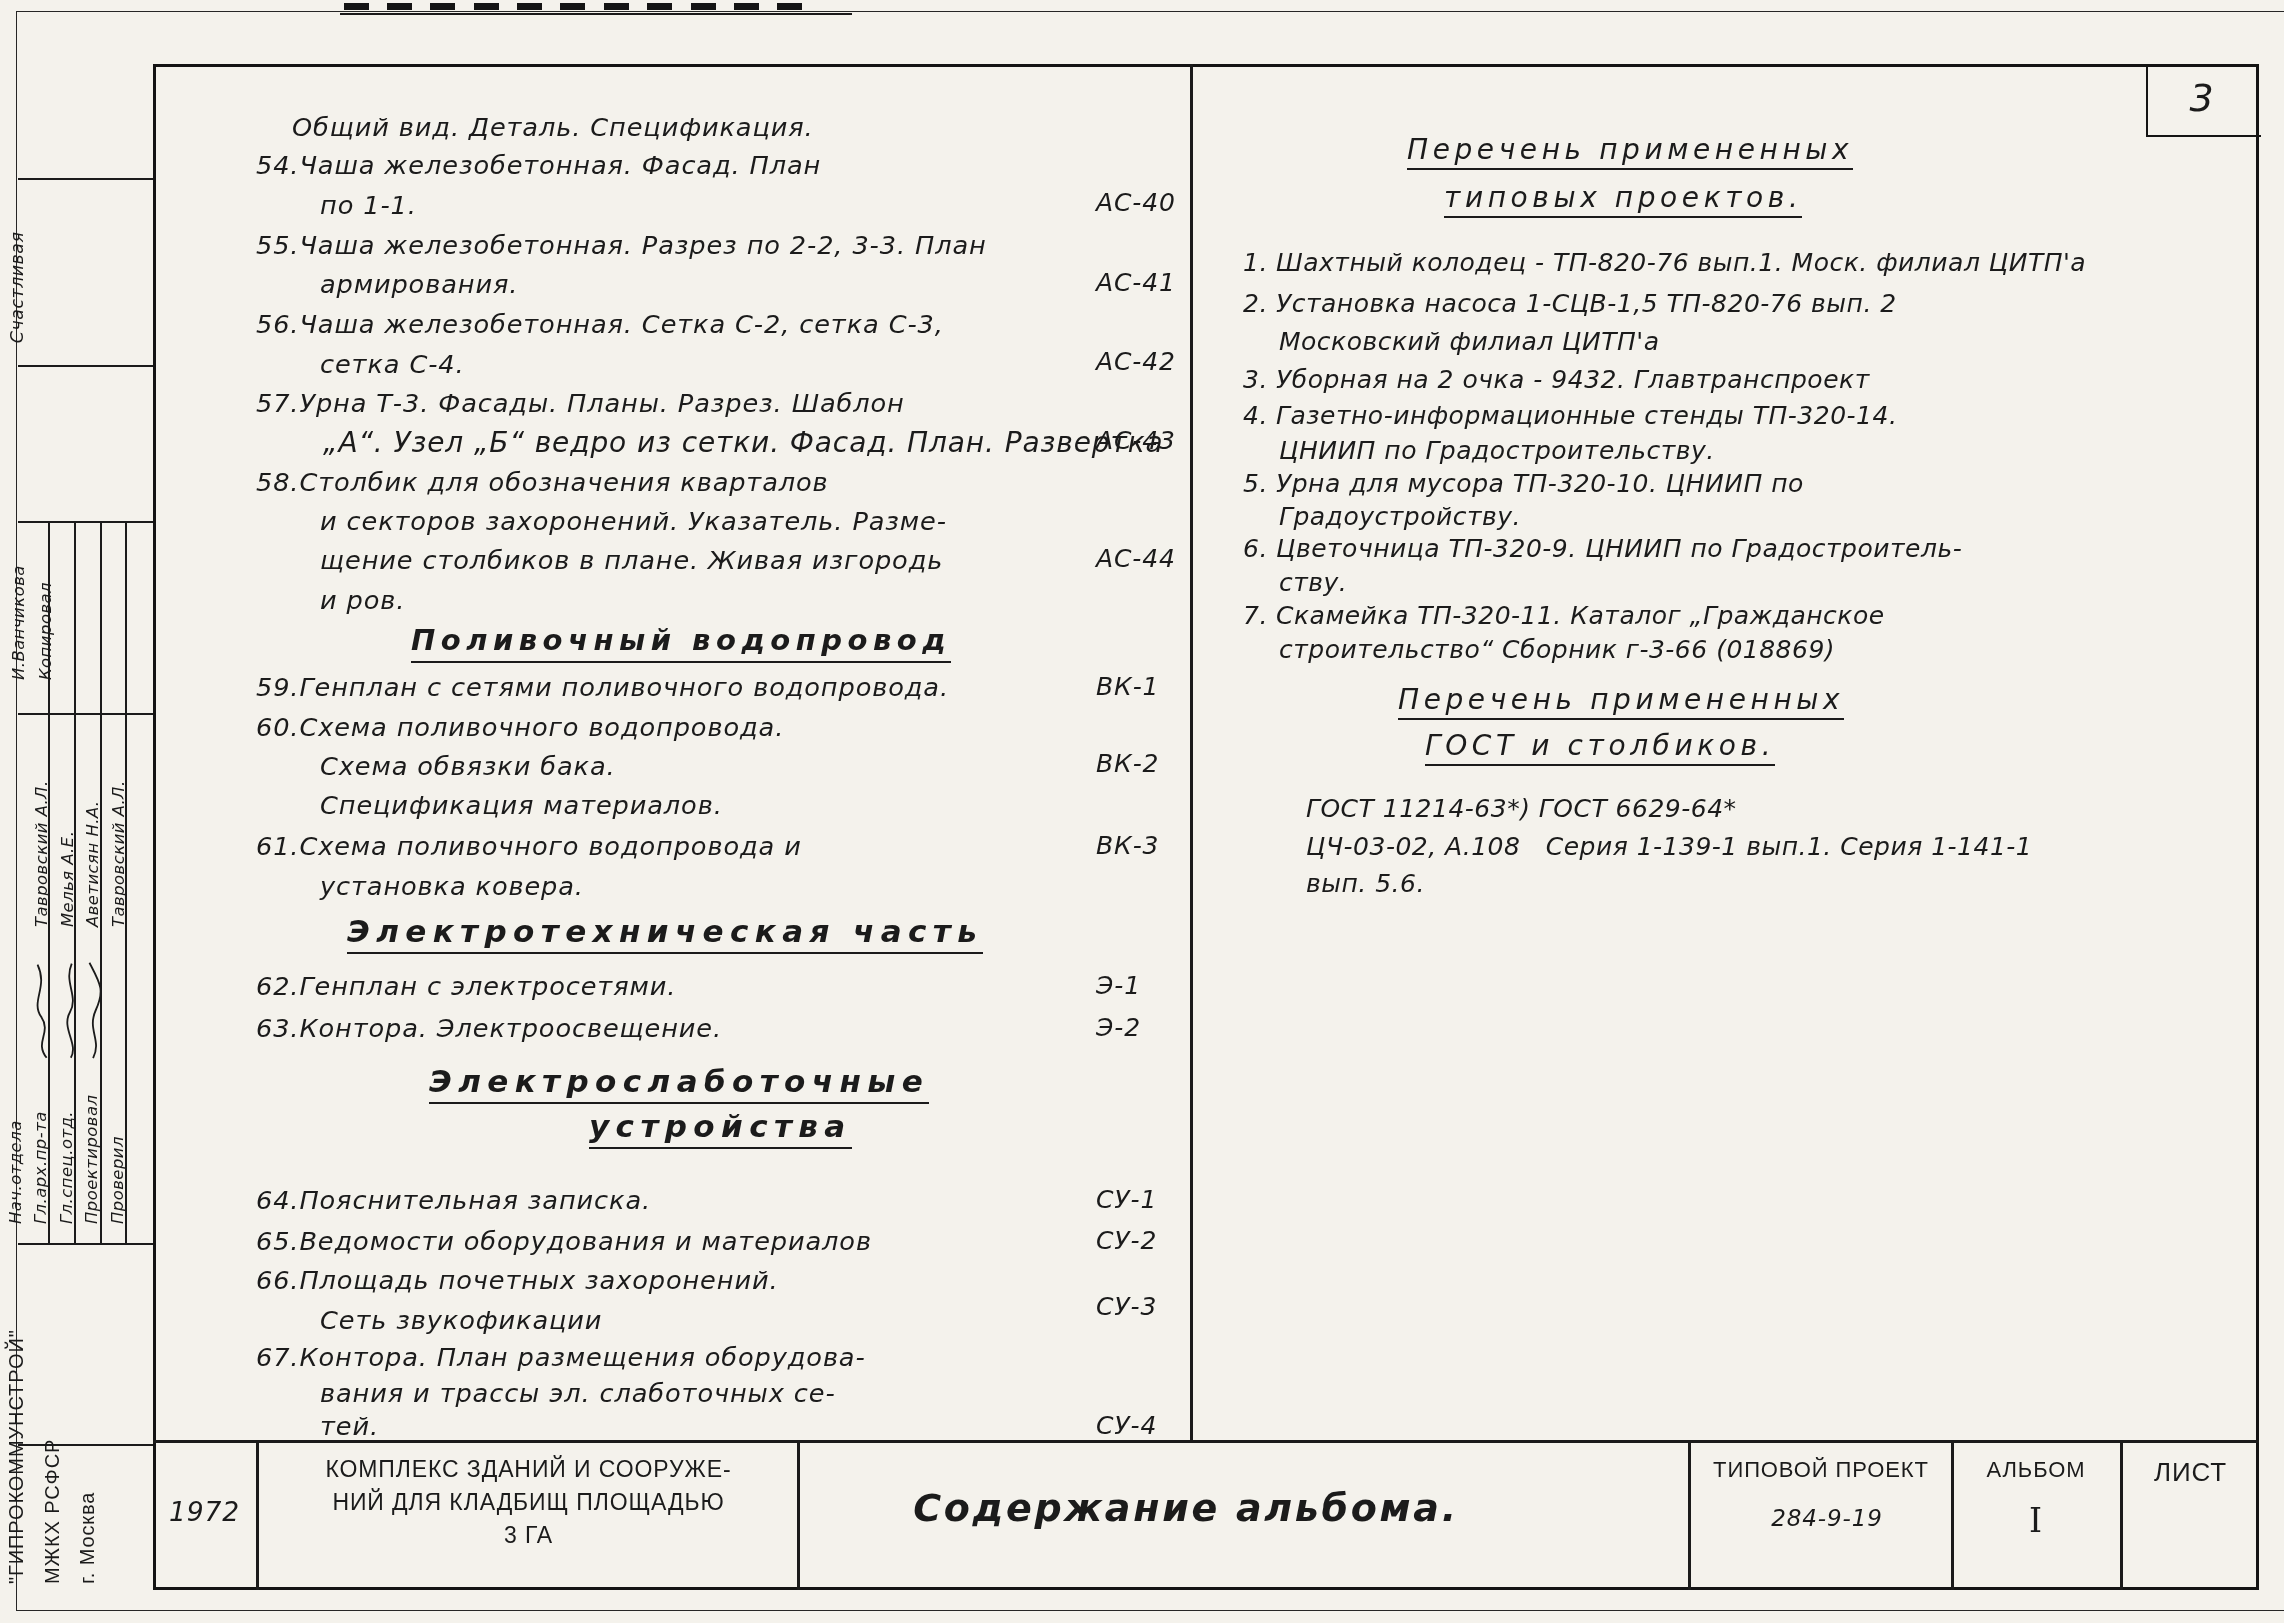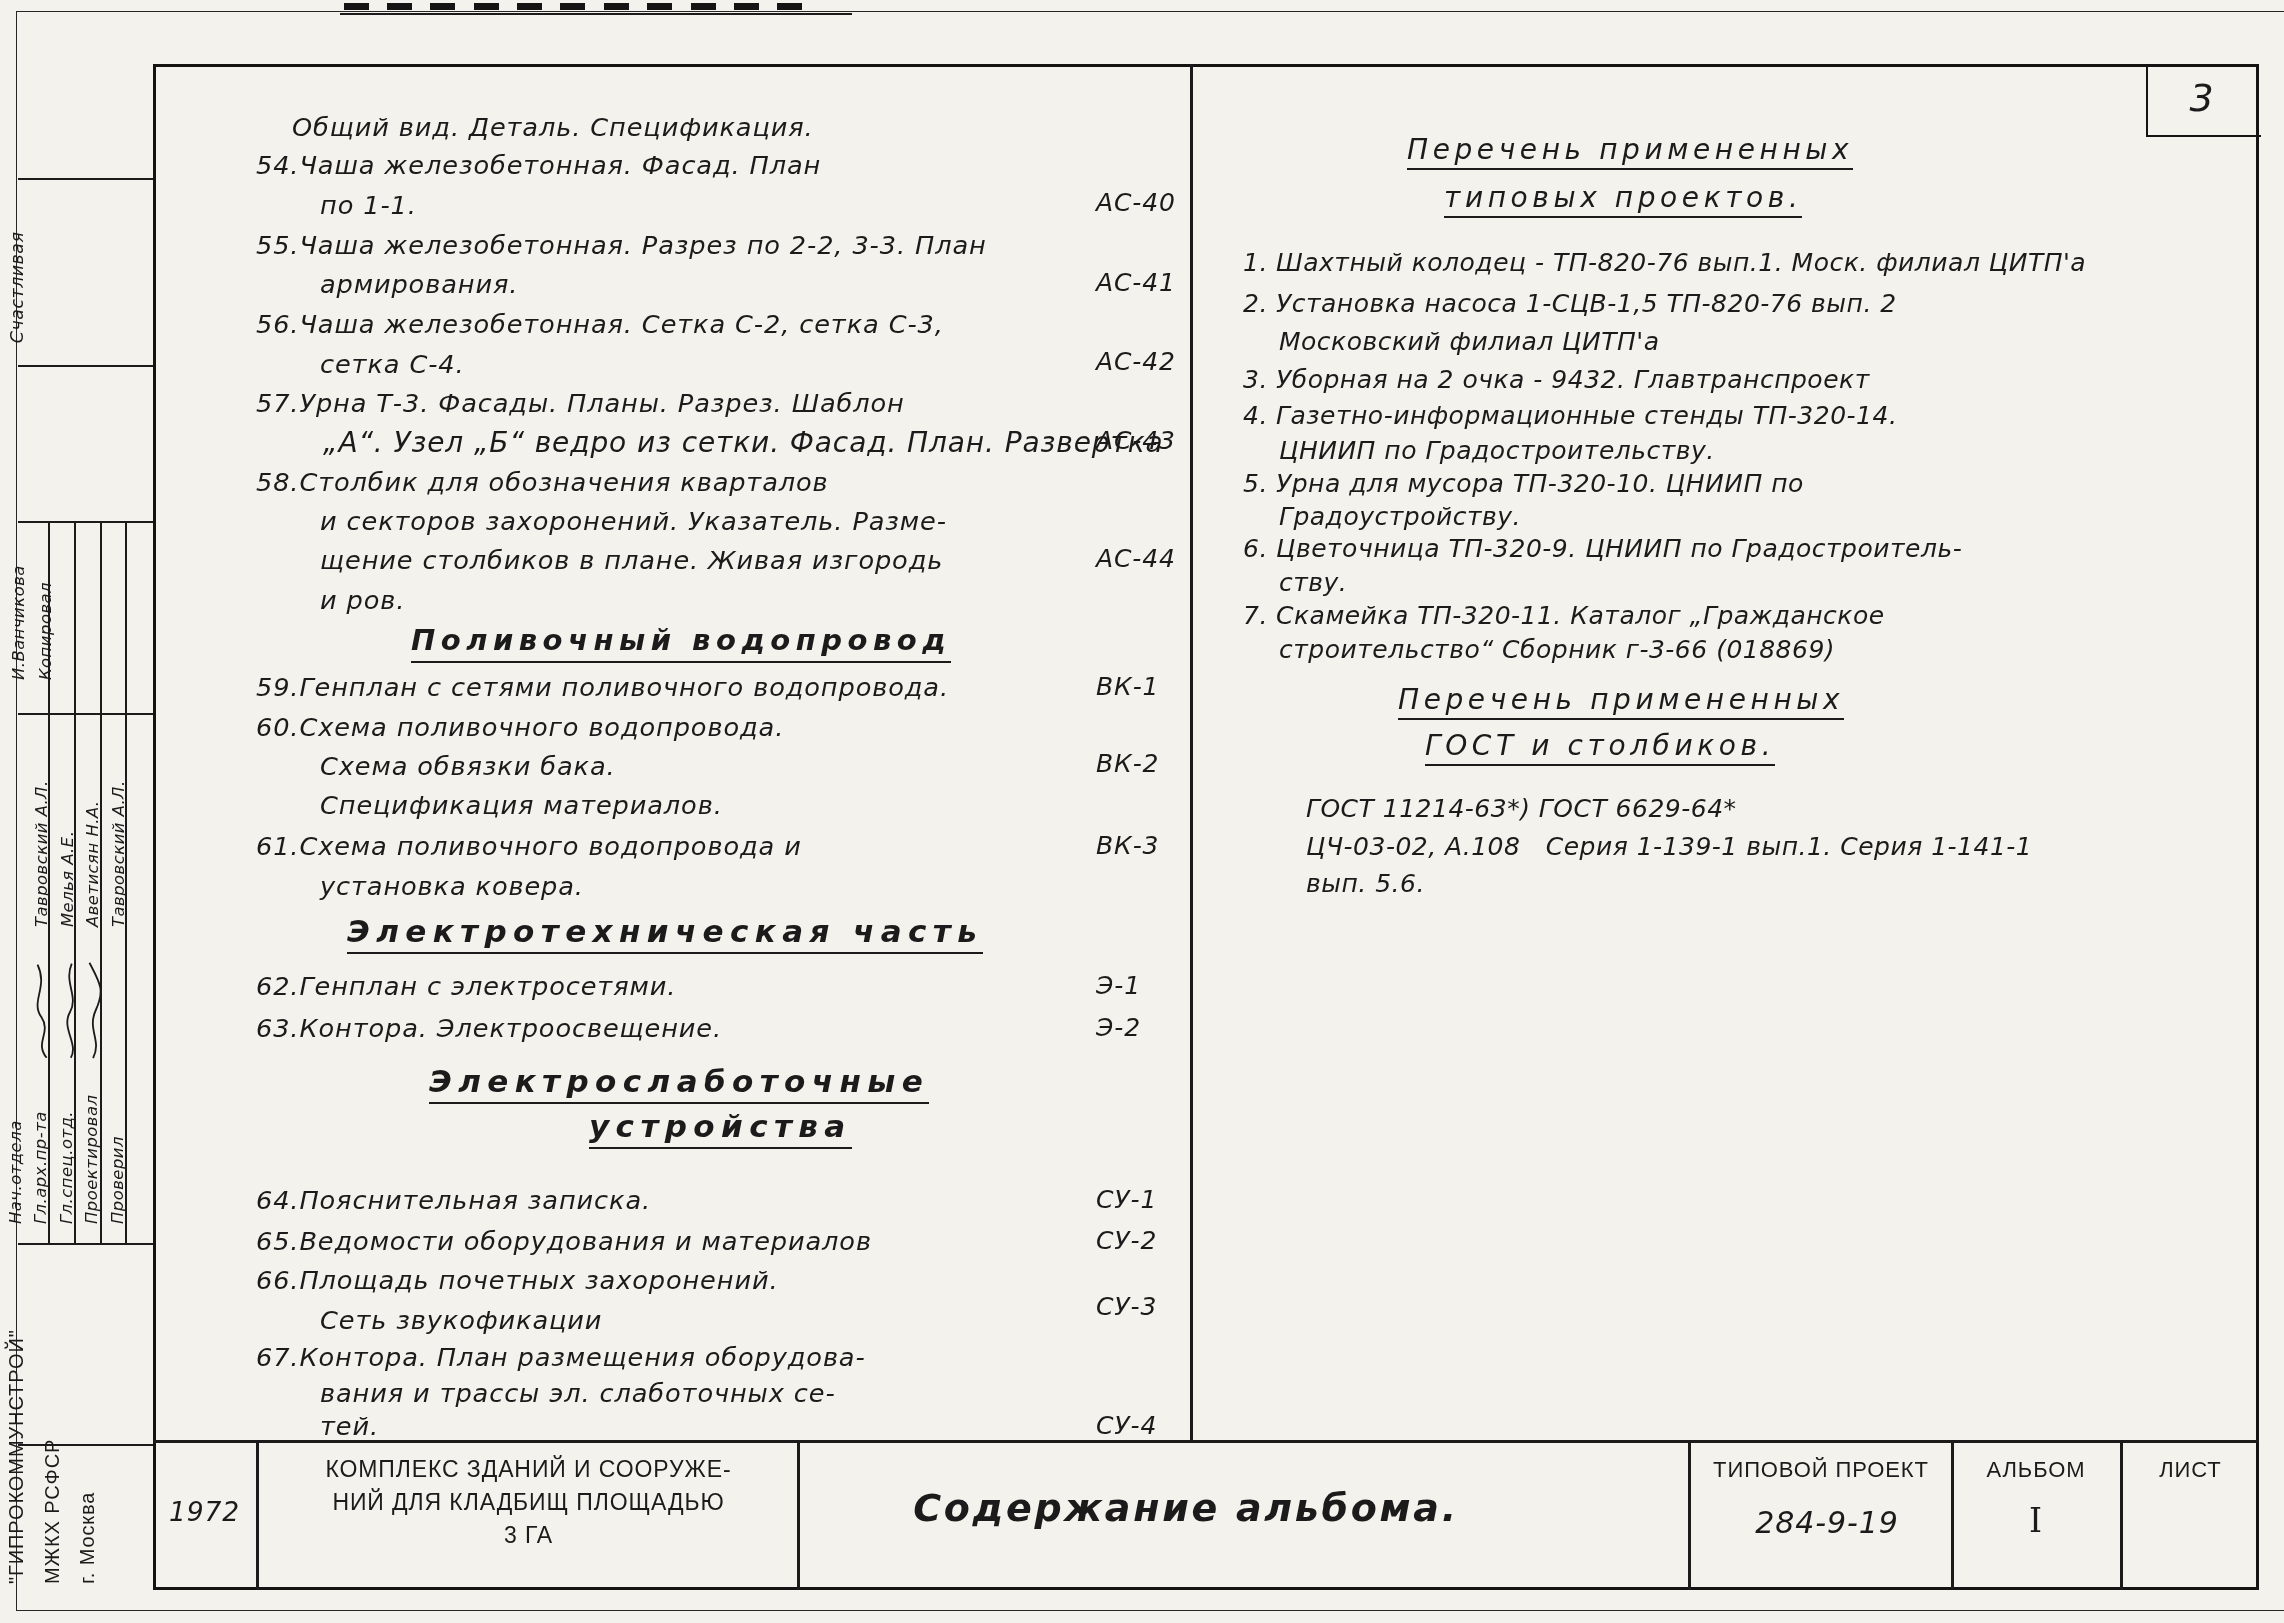--- a/index.html
+++ b/index.html
@@ -199,22 +199,22 @@
 
     <div class="t ctr" style="left:153px;top:1497px;width:103px;font-size:26.5px">1972</div>
 
     <div class="t caps ctr" style="left:259px;top:1457px;width:539px;font-size:23px">КОМПЛЕКС ЗДАНИЙ И СООРУЖЕ-</div>
     <div class="t caps ctr" style="left:259px;top:1490px;width:539px;font-size:23px">НИЙ ДЛЯ КЛАДБИЩ ПЛОЩАДЬЮ</div>
     <div class="t caps ctr" style="left:259px;top:1523px;width:539px;font-size:23px">3 ГА</div>
 
     <div class="t ctr" style="left:800px;top:1488px;width:772px;font-size:38px;font-weight:bold;letter-spacing:2.7px">Содержание альбома.</div>
 
     <div class="t caps ctr" style="left:1691px;top:1458px;width:260px;font-size:22px">ТИПОВОЙ ПРОЕКТ</div>
-    <div class="t ctr" style="left:1691px;top:1506px;width:272px;font-size:30px">284-9-19</div>
+    <div class="t ctr" style="left:1691px;top:1506px;width:272px;font-size:23px">284-9-19</div>
 
     <div class="t caps ctr" style="left:1953px;top:1458px;width:166px;font-size:22px">АЛЬБОМ</div>
     <div class="t ctr" style="left:1953px;top:1503px;width:166px;font-size:33px;font-style:normal;font-family:'DejaVu Serif',serif">I</div>
 
-    <div class="t caps ctr" style="left:2122px;top:1458px;width:137px;font-size:22px">ЛИСТ</div>
+    <div class="t caps ctr" style="left:2122px;top:1458px;width:137px;font-size:26px">ЛИСТ</div>
   </div>
 
 </div>
 
 
 </body></html>

